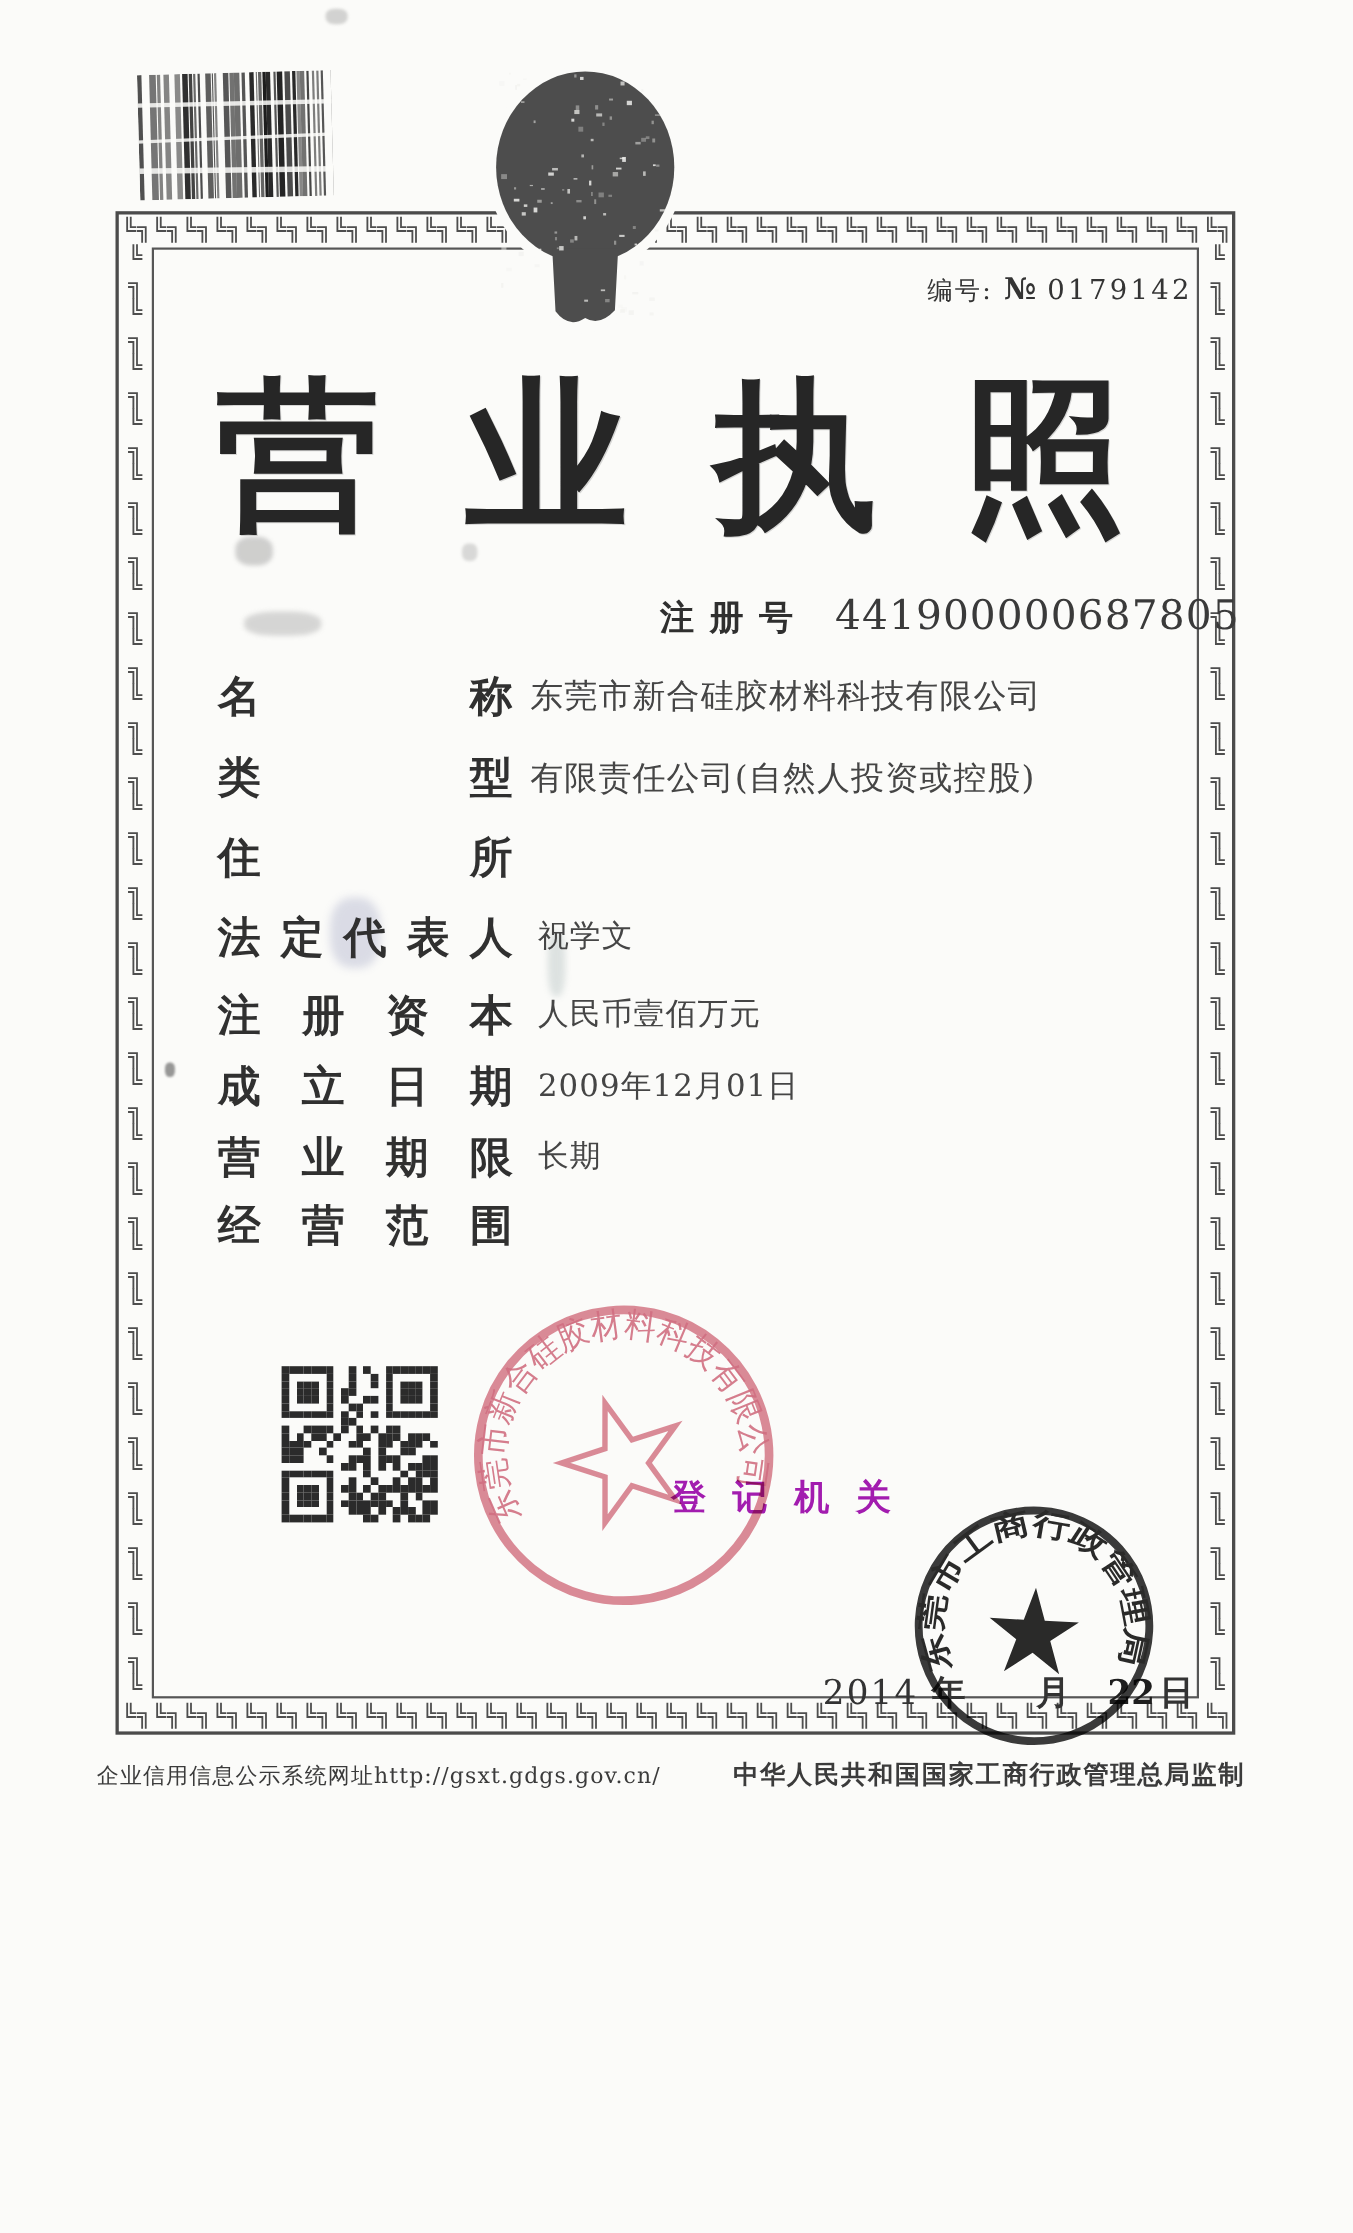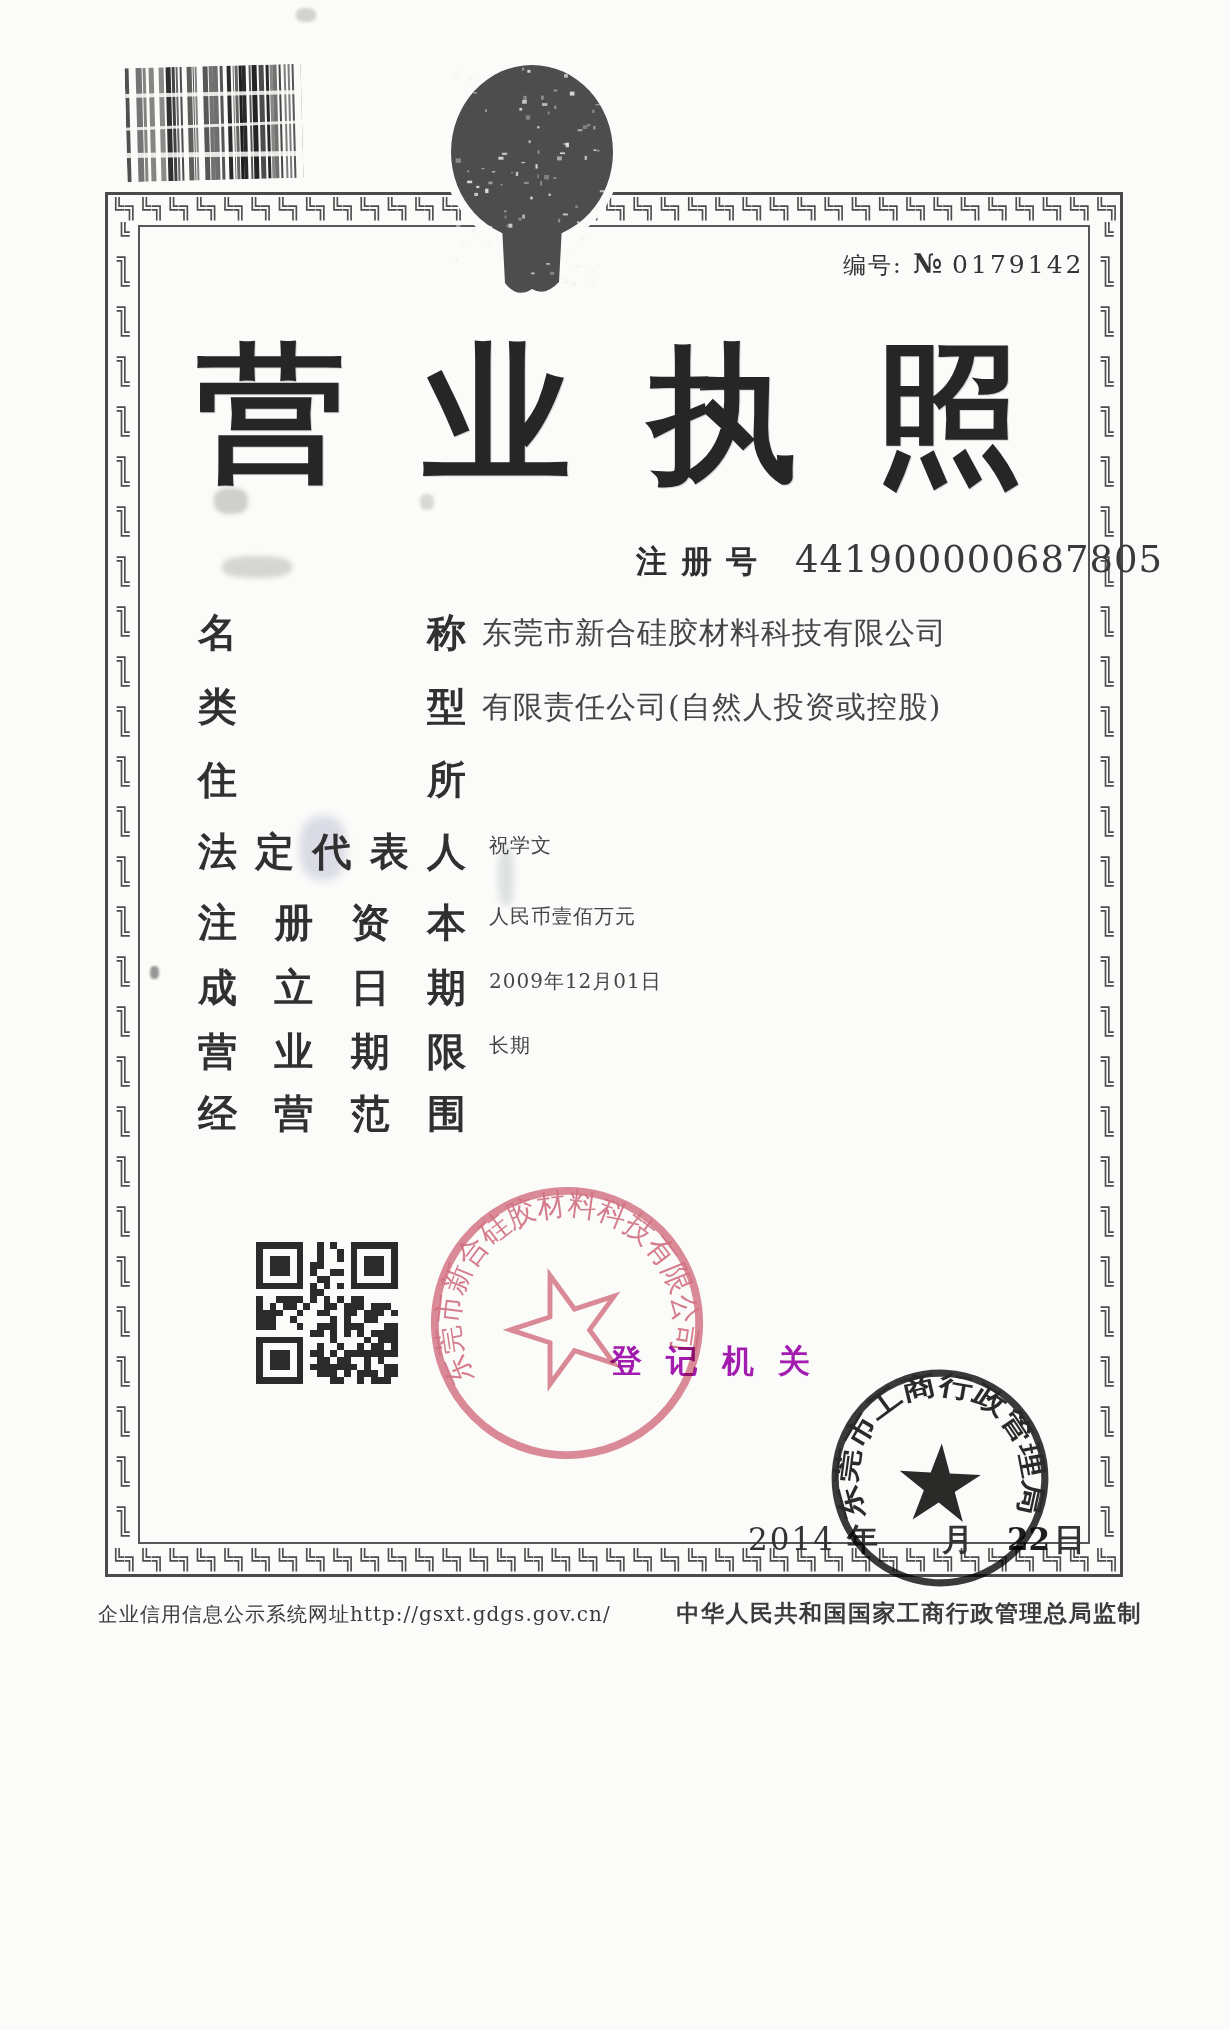--- a/index.html
+++ b/index.html
@@ -28,30 +28,30 @@
   .meander.left{left:2px;}
   .meander.right{right:2px;}
   
   .serial{left:843px;top:248px;display:flex;align-items:baseline;gap:10px;color:#343434;z-index:2;}
   .serial .lab{font-size:23px;letter-spacing:2px;}
   .serial .sym{font-size:27px;font-weight:bold;}
   .serial .num{font-size:25px;letter-spacing:3px;text-align:right;}
   .title{left:105px;top:316px;width:1018px;text-align:center;font-size:148px;font-weight:bold;
          color:#262626;letter-spacing:78px;padding-left:70px;box-sizing:border-box;z-index:2;
          text-shadow:1px 1px 0 #44444433;}
-  .regline{left:636px;top:538px;display:flex;align-items:baseline;z-index:2;}
+  .regline{left:600px;top:538px;display:flex;align-items:baseline;z-index:2;}
   .regline .lab{font-size:31px;font-weight:600;letter-spacing:14px;color:#2f2f2f;}
   .regline .num{font-size:37px;margin-left:24px;letter-spacing:1px;color:#3a3a3a;}
   
   .fields{left:198px;top:606px;width:905px;z-index:2;}
   .frow{display:flex;align-items:flex-start;}
   .flabel{width:268px;flex:0 0 268px;display:flex;justify-content:space-between;
           font-size:39px;font-weight:600;color:#303030;}
   .fvalue{margin-left:16px;padding-top:7px;font-size:30px;letter-spacing:1px;color:#454545;}
-  .fvalue.small{font-size:20px;margin-left:23px;}
+  .fvalue.small{font-size:28px;margin-left:23px;}
   .fvalue.scope{width:640px;font-size:21px;line-height:29px;padding-top:9px;letter-spacing:.5px;color:#4a4a4a;}
   .endmark{font-size:12px;color:#555;margin-left:4px;letter-spacing:0;}
   .h74{min-height:74px}.h73{min-height:73px}.h72{min-height:72px}.h71{min-height:71px}
   .h65{min-height:65px}.h64{min-height:64px}.h62{min-height:62px}
   
   .qr{left:256px;top:1242px;width:142px;height:142px;display:grid;
       grid-template-columns:repeat(21,1fr);grid-template-rows:repeat(21,1fr);z-index:2;}
   .qr div{width:100%;height:100%;}
   .qr .on{background:#2b2b2b;}
   
@@ -61,21 +61,21 @@
         opacity:.93;transform:rotate(3deg);}
   
   .registrar{left:610px;top:1340px;font-size:32px;font-weight:600;letter-spacing:24px;color:#a21caf;z-index:2;}
   .dateline{left:748px;top:1492px;display:flex;align-items:baseline;font-size:31px;color:#333;z-index:2;}
   .dateline .y{letter-spacing:2px;}
   .dateline .u1{margin-left:12px;font-weight:600;}
   .dateline .u2{margin-left:64px;font-weight:600;}
   .dateline .d{margin-left:34px;font-weight:bold;color:#1e1e1e;margin-top:29px;}
   .dateline .u3{margin-left:4px;font-weight:600;}
   
-  .footer{left:98px;top:1598px;width:1044px;display:flex;justify-content:space-between;
+  .footer{left:88px;top:1598px;width:1044px;display:flex;justify-content:space-between;
           align-items:baseline;z-index:2;color:#3b3b3b;}
   .footer .fl{font-size:20px;letter-spacing:1px;}
   .footer .fr{font-size:23px;font-weight:600;letter-spacing:1.5px;}
   
   .artifact{position:absolute;border-radius:40%;pointer-events:none;z-index:1;}
 </style>
 </head>
 <body>
 
 <div class="abs barcode">

